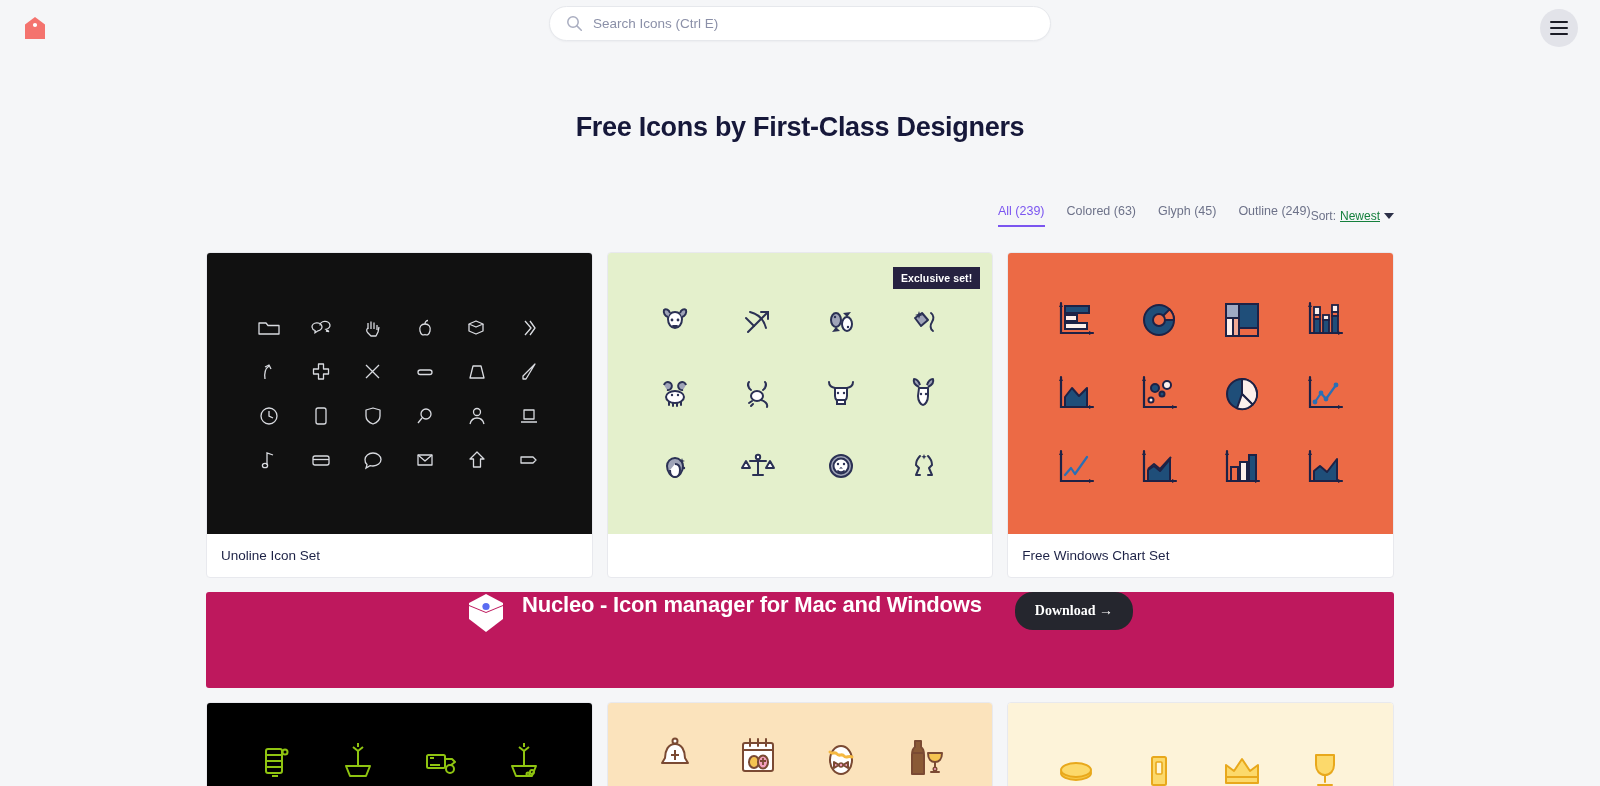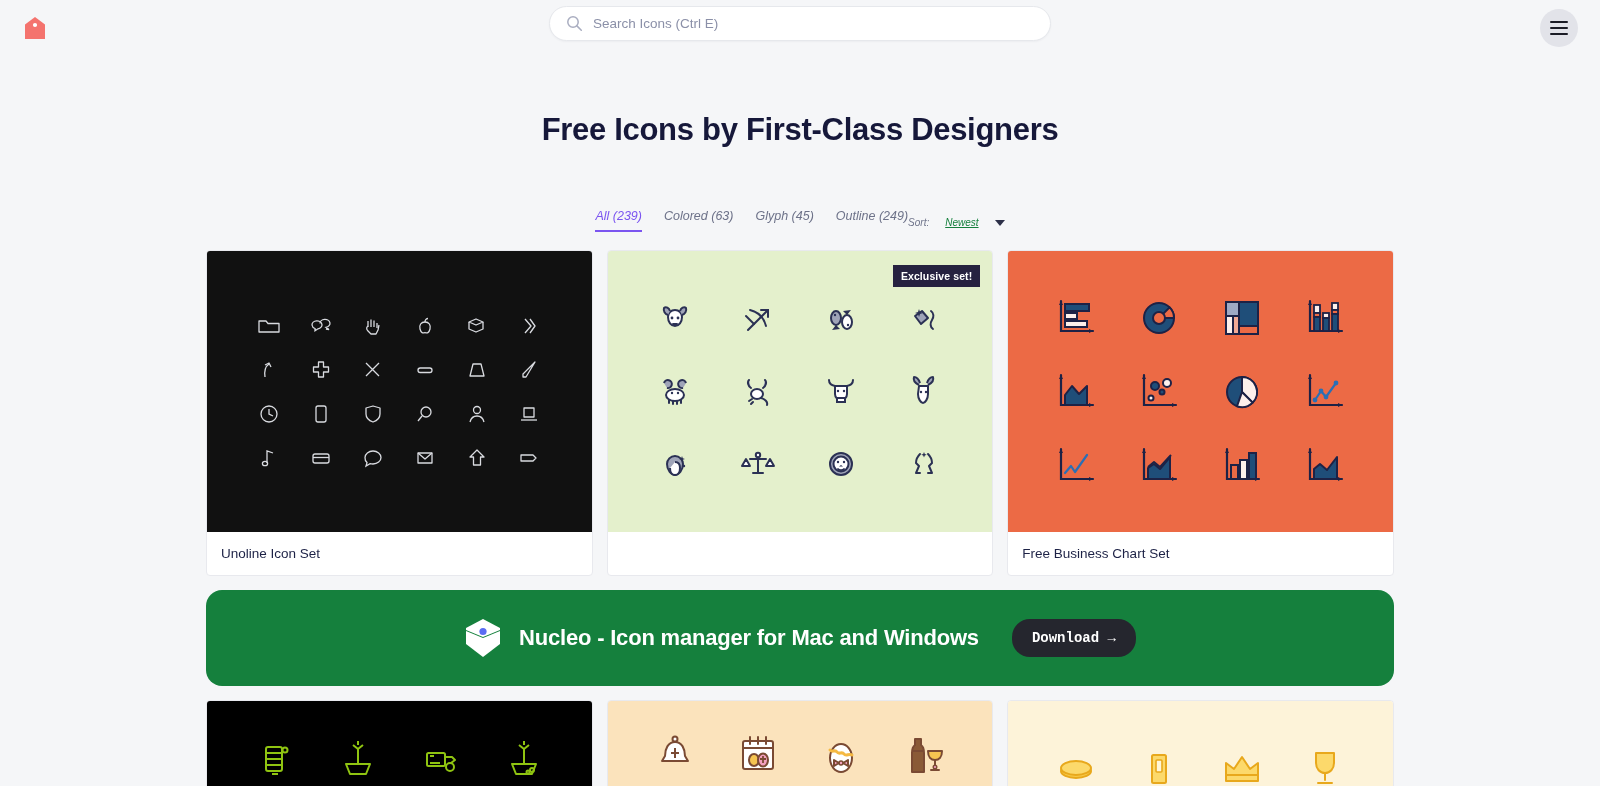--- a/index.html
+++ b/index.html
@@ -88,64 +88,63 @@
     display: block;
     width: 18px;
     height: 2px;
     background: #1b1c26;
     border-radius: 1px;
   }
 
   
   .page-title {
     text-align: center;
-    font-size: 31px;
+    font-size: 27px;
     font-weight: bold;
     letter-spacing: -0.3px;
     color: #16183a;
     margin-top: 56px;
   }
 
   
   .content {
     width: 1188px;
     margin: 0 auto;
     padding-top: 56px;
   }
 
   
   .filterbar {
     display: flex;
     align-items: flex-end;
-    justify-content: center;
+    justify-content: flex-end;
     height: 28px;
-    margin-bottom: 18px;
-    font-style: italic;
+    margin-bottom: 25px;
   }
 
   .tabs { display: flex; align-items: flex-end; gap: 22px; }
 
   .tab {
     font-size: 12.5px;
     color: #6d7289;
     padding-bottom: 7px;
     cursor: pointer;
     border-bottom: 2px solid transparent;
     white-space: nowrap;
   }
   .tab.active {
     color: #7b55f0;
     border-bottom-color: #7b55f0;
   }
 
   .sortwrap {
     display: flex;
     align-items: center;
-    gap: 16px;
-    font-size: 10px;
+    gap: 4px;
+    font-size: 12px;
     color: #6d7289;
     padding-bottom: 4px;
   }
   .sort-value {
     color: #15803d;
     text-decoration: underline;
     cursor: pointer;
   }
   .caret {
     width: 0; height: 0;
@@ -209,42 +208,42 @@
   }
   .icongrid.cols6 { grid-template-columns: repeat(6, 52px); row-gap: 18px; }
   .icongrid.cols4 { grid-template-columns: repeat(4, 83px); row-gap: 28px; }
 
   .icongrid svg { display: block; }
 
   
   .banner {
     margin-top: 14px;
     height: 96px;
-    background: #15803d;
-    border-radius: 16px;
+    background: #be185d;
+    border-radius: 3px;
     display: flex;
-    align-items: center;
+    align-items: flex-start;
     justify-content: center;
     gap: 17px;
     cursor: pointer;
   }
   .banner-logo { flex: 0 0 auto; display: block; }
   .banner-text {
     color: #ffffff;
     font-size: 22px;
     font-weight: bold;
     letter-spacing: -0.2px;
   }
   .banner-btn {
     background: #25262e;
     color: #ffffff;
     border: none;
     border-radius: 18px;
     padding: 11px 20px;
-    font-family: Liberation Mono, monospace;
+    font-family: Liberation Serif, serif;
     font-size: 14px;
     font-weight: bold;
     cursor: pointer;
     margin-left: 16px;
   }
 
   
   .grid.bottom .card-preview { height: 281px; }
 </style>
 </head>
@@ -592,21 +591,21 @@
           </svg>
 
           <svg width="46" height="46" viewBox="0 0 46 46">
             <path d="M8 6v30h32" fill="none" stroke="#1d2246" stroke-width="2.2" stroke-linecap="round"></path>
             <path d="M36 34l4 2-4 2z" fill="#1d2246"></path>
               <path d="M6 10l2-4 2 4z" fill="#1d2246"></path>
             <path d="M12 36V26l6-5 7 6 10-13v22z" fill="#1f4e79" stroke="#1d2246" stroke-width="2" stroke-linejoin="round"></path>
           </svg>
         </div>
       </div>
-      <div class="card-title">Free Business Chart Set</div>
+      <div class="card-title">Free Windows Chart Set</div>
     </div>
 
   </div>
 
   <div class="banner">
     <svg class="banner-logo" width="38" height="42" viewBox="0 0 38 42">
       <path d="M19 2L36 11v2L19 20 2 13v-2z" fill="#ffffff"></path>
       <path d="M2 14l17 7v19L2 27z" fill="#ffffff"></path>
       <path d="M36 14l-17 7v19l17-13z" fill="#ffffff"></path>
       <circle cx="19" cy="14.5" r="3.6" fill="#5a6cf2"></circle>

